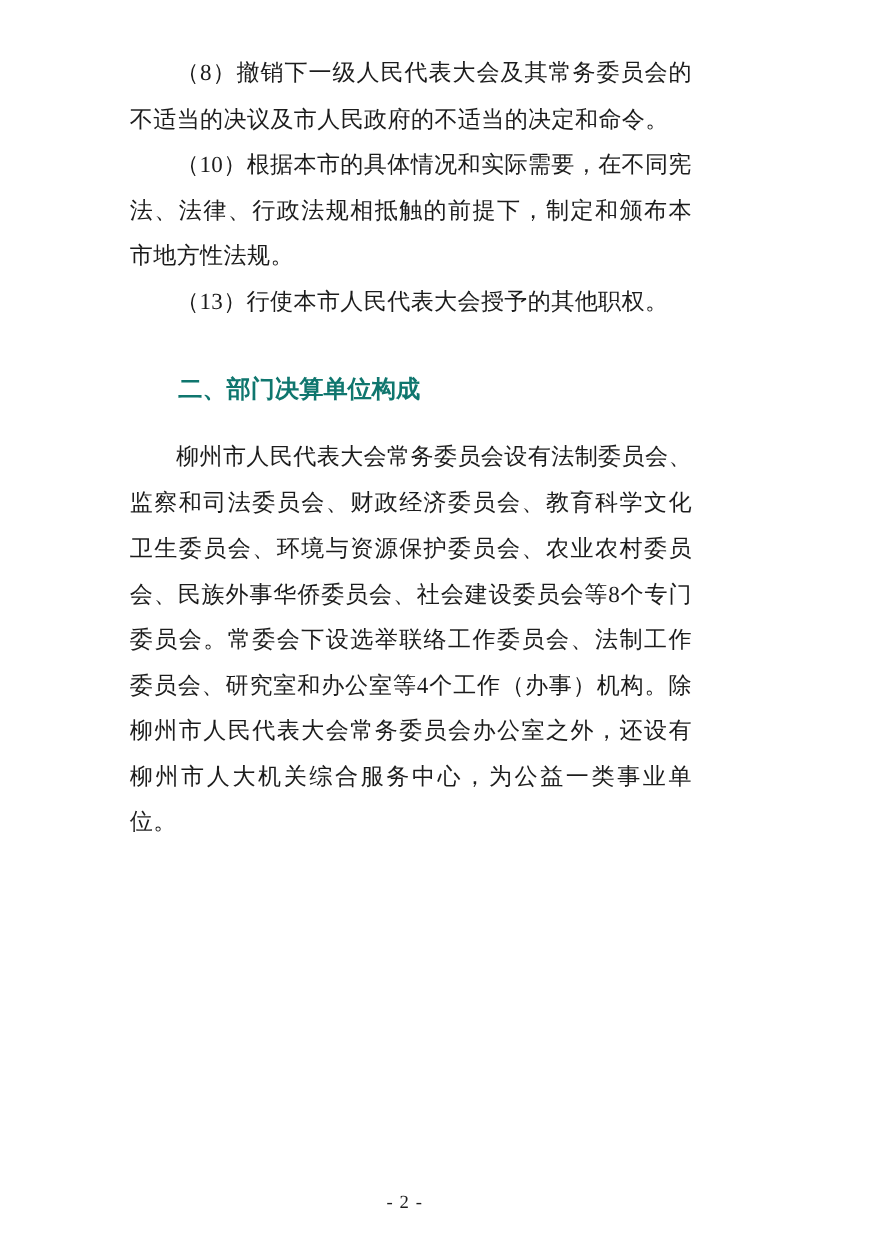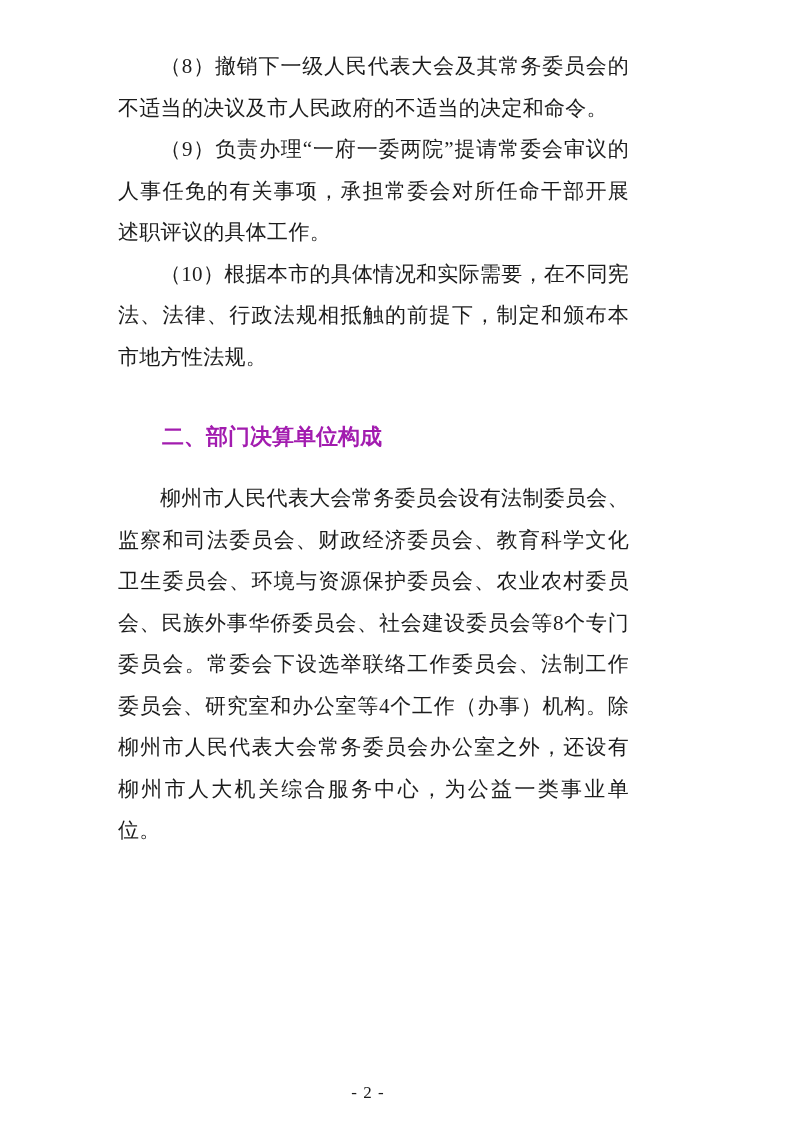--- a/index.html
+++ b/index.html
@@ -27,46 +27,46 @@
     text-indent: 2em;
     letter-spacing: 0.3px;
   }
   .section-heading {
     margin: 38px 0 20px 0;
     font-size: 22px;
     line-height: 42px;
     font-weight: bold;
     font-family: "Liberation Sans", sans-serif;
     text-indent: 2em;
-    color: #a21caf;
+    color: #0f766e;
   }
   .page-number {
     position: absolute;
     left: 0;
     right: 0;
     top: 1083px;
     text-align: center;
     font-size: 17px;
     color: #1c1c1c;
     letter-spacing: 1px;
   }
 </style>
 </head>
 <body>
 
 <div class="page">
 
   <p class="body-para">（8）撤销下一级人民代表大会及其常务委员会的不适当的决议及市人民政府的不适当的决定和命令。</p>
 
-  <p class="body-para">（9）负责办理“一府一委两院”提请常委会审议的人事任免的有关事项，承担常委会对所任命干部开展述职评议的具体工作。</p>
 
 
 
   <p class="body-para">（10）根据本市的具体情况和实际需要，在不同宪法、法律、行政法规相抵触的前提下，制定和颁布本市地方性法规。</p>
 
+  <p class="body-para">（13）行使本市人民代表大会授予的其他职权。</p>
 
   <h2 class="section-heading">二、部门决算单位构成</h2>
 
   <p class="body-para">柳州市人民代表大会常务委员会设有法制委员会、监察和司法委员会、财政经济委员会、教育科学文化卫生委员会、环境与资源保护委员会、农业农村委员会、民族外事华侨委员会、社会建设委员会等8个专门委员会。常委会下设选举联络工作委员会、法制工作委员会、研究室和办公室等4个工作（办事）机构。除柳州市人民代表大会常务委员会办公室之外，还设有柳州市人大机关综合服务中心，为公益一类事业单位。</p>
 
   <div class="page-number">- 2 -</div>
 
 </div>
 
 </body></html>

